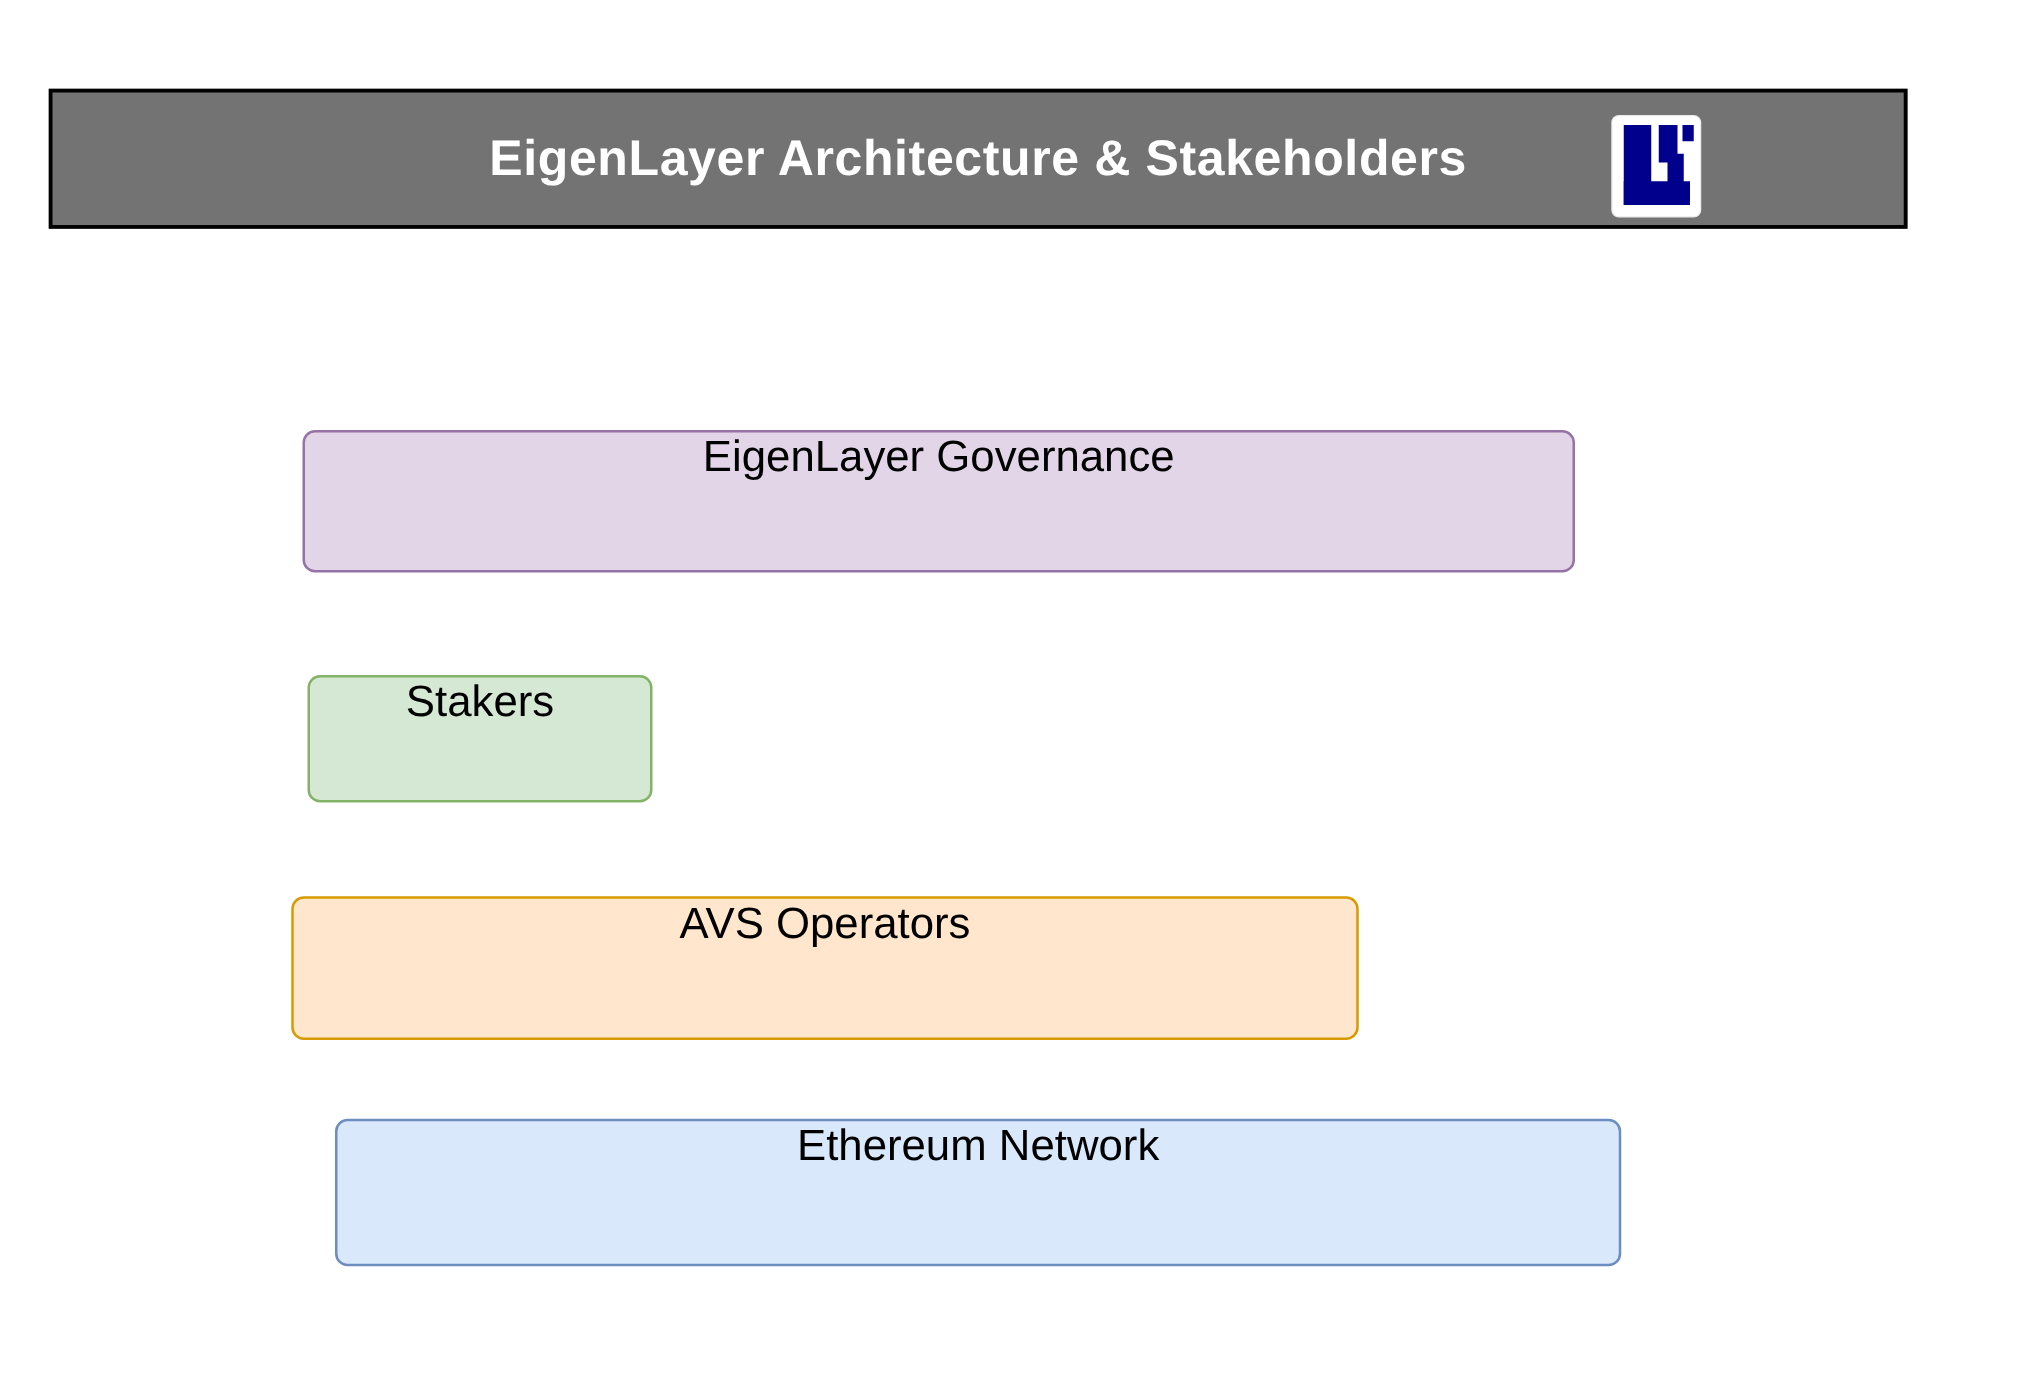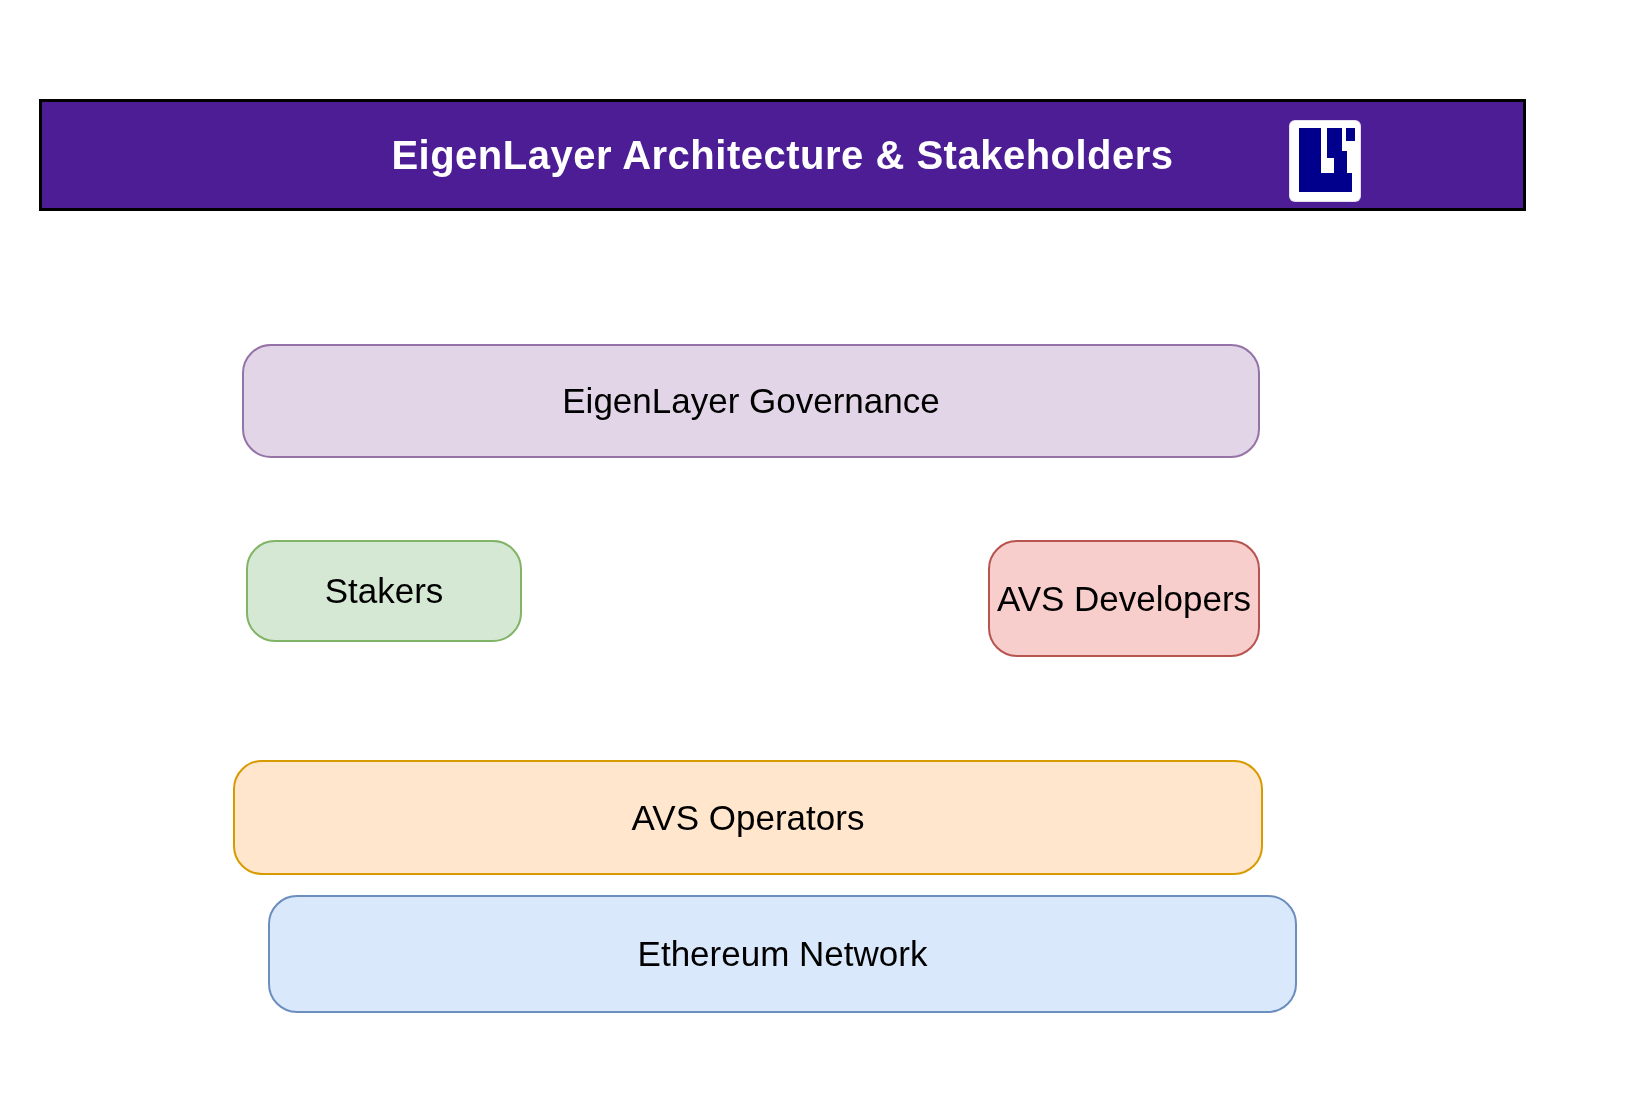--- a/index.html
+++ b/index.html
@@ -38,45 +38,45 @@
     background: #ffffff;
     border-radius: 5px;
     box-shadow: 0 0 0 1px rgba(255,255,255,0.85);
   }
   .logo-box svg { display: block; width: 70px; height: 80px; }
 
   
   .dbox {
     position: absolute;
     border: 2px solid #000;
-    border-radius: 29px;
+    border-radius: 10px;
     display: flex;
-    align-items: center;
+    align-items: flex-start;
     justify-content: center;
     box-sizing: border-box;
   }
   .dbox .dlabel {
     font-size: 35px;
     color: #000000;
     white-space: nowrap;
   }
 
   #box-governance   { left: 242px; top: 344px; width: 1018px; height: 114px; }
   #box-stakers      { left: 246px; top: 540px; width: 276px;  height: 102px; }
   #box-consumers    { left: 600px; top: 540px; width: 312px;  height: 117px; }
   #box-developers   { left: 988px; top: 540px; width: 272px;  height: 117px; }
-  #box-operators    { left: 233px; top: 717px; width: 1030px; height: 115px; margin-top: 43px; }
+  #box-operators    { left: 233px; top: 717px; width: 854px; height: 115px; }
   #box-ethereum     { left: 234px; top: 895px; width: 1029px; height: 118px; }
 </style>
 </head>
 <body>
 
 <div id="canvas">
 
-  <div class="title-bar" style="background-color: #4c1d95; margin-top: 28px;">
+  <div class="title-bar" style="background-color: #737373;">
     <h1>EigenLayer Architecture &amp; Stakeholders</h1>
 
     <div class="logo-box" style="color: rgb(0, 0, 140);">
       <svg viewBox="0 0 70 80" xmlns="http://www.w3.org/2000/svg" aria-hidden="true">
 
         <rect x="9" y="7" width="22" height="64" fill="currentColor"></rect>
         <rect x="9" y="52" width="53" height="19" fill="currentColor"></rect>
         <rect x="37" y="7" width="15" height="30" fill="currentColor"></rect>
         <rect x="56" y="7" width="9" height="13" fill="currentColor"></rect>
         <rect x="44" y="30" width="13" height="26" fill="currentColor"></rect>
@@ -86,23 +86,20 @@
 
   <div class="dbox" id="box-governance" style="background-color: rgb(225, 213, 231); border-color: rgb(150, 115, 166);">
     <span class="dlabel">EigenLayer Governance</span>
   </div>
 
   <div class="dbox" id="box-stakers" style="background-color: rgb(213, 232, 212); border-color: rgb(130, 179, 102);">
     <span class="dlabel">Stakers</span>
   </div>
 
 
-  <div class="dbox" id="box-developers" style="background-color: rgb(248, 206, 204); border-color: rgb(184, 84, 80);">
-    <span class="dlabel">AVS Developers</span>
-  </div>
 
   <div class="dbox" id="box-operators" style="background-color: rgb(255, 230, 204); border-color: rgb(215, 155, 0);">
     <span class="dlabel">AVS Operators</span>
   </div>
 
   <div class="dbox" id="box-ethereum" style="background-color: rgb(218, 232, 252); border-color: rgb(108, 142, 191); margin-left: 34px;">
     <span class="dlabel">Ethereum Network</span>
   </div>
 
 </div>

